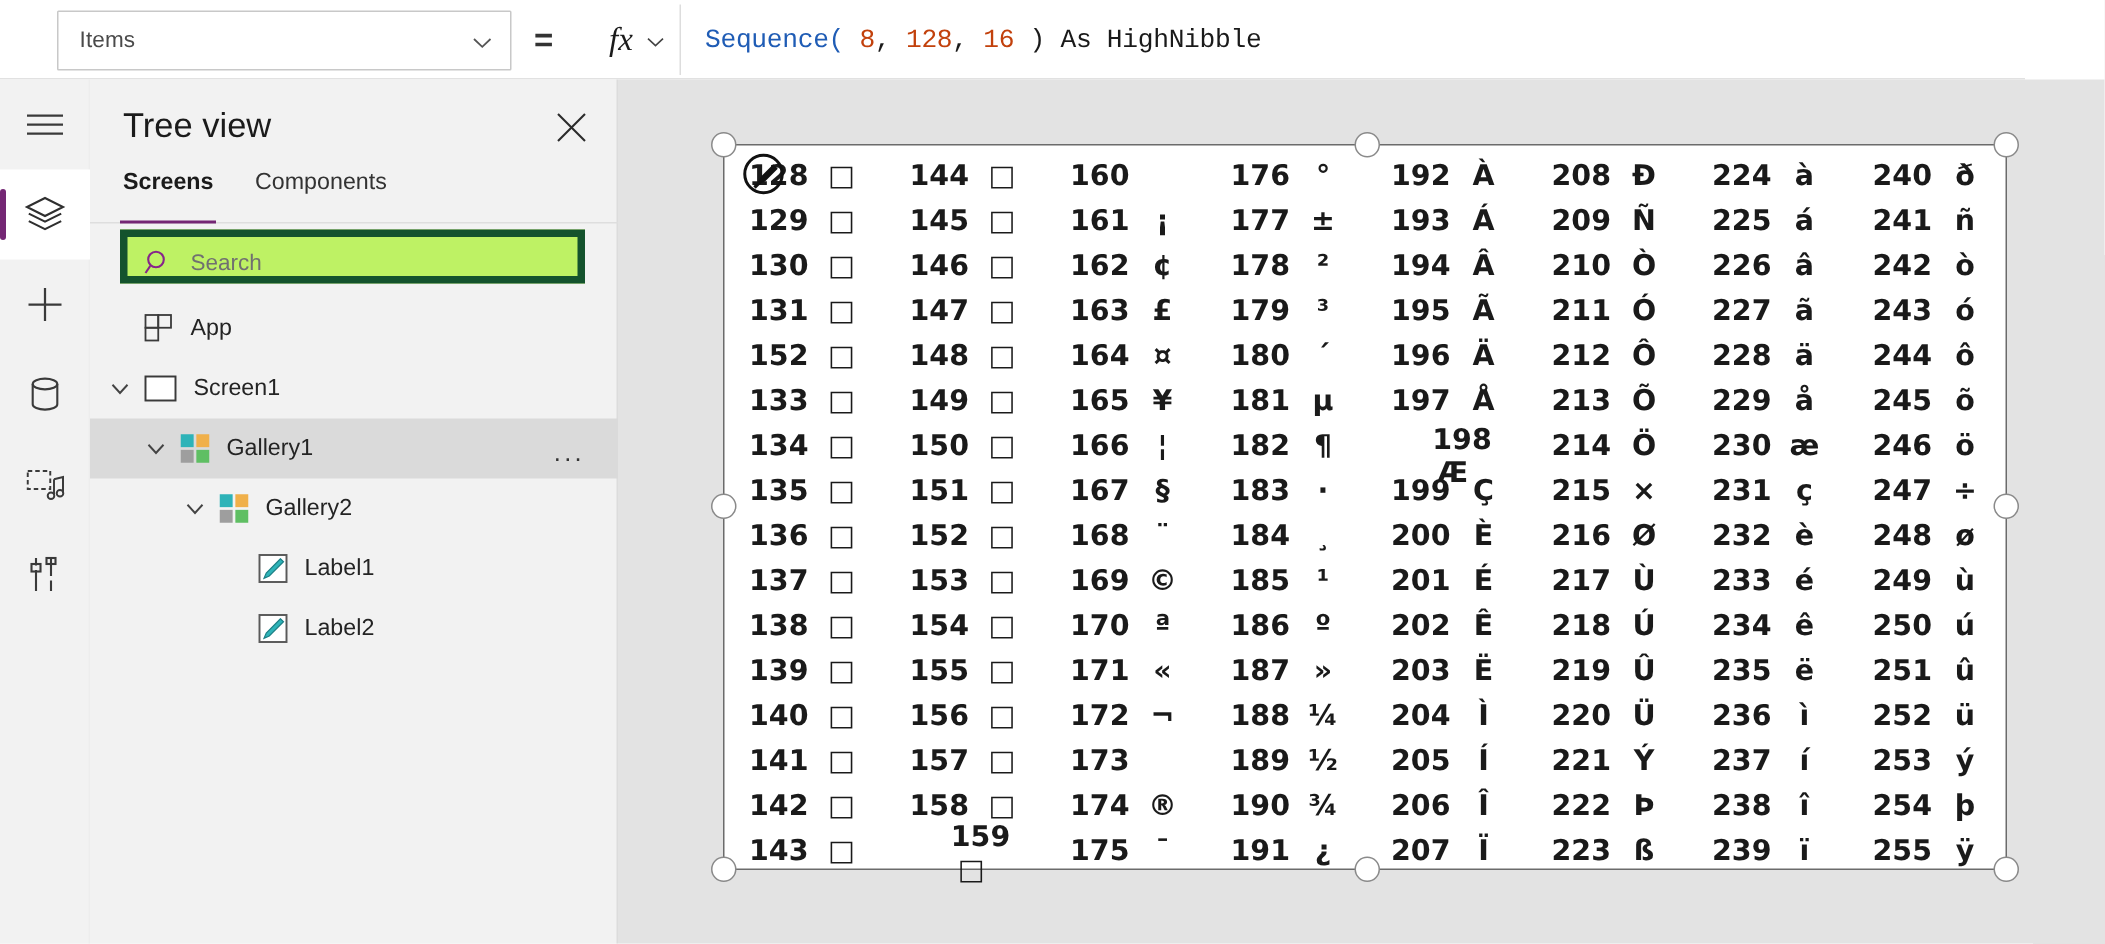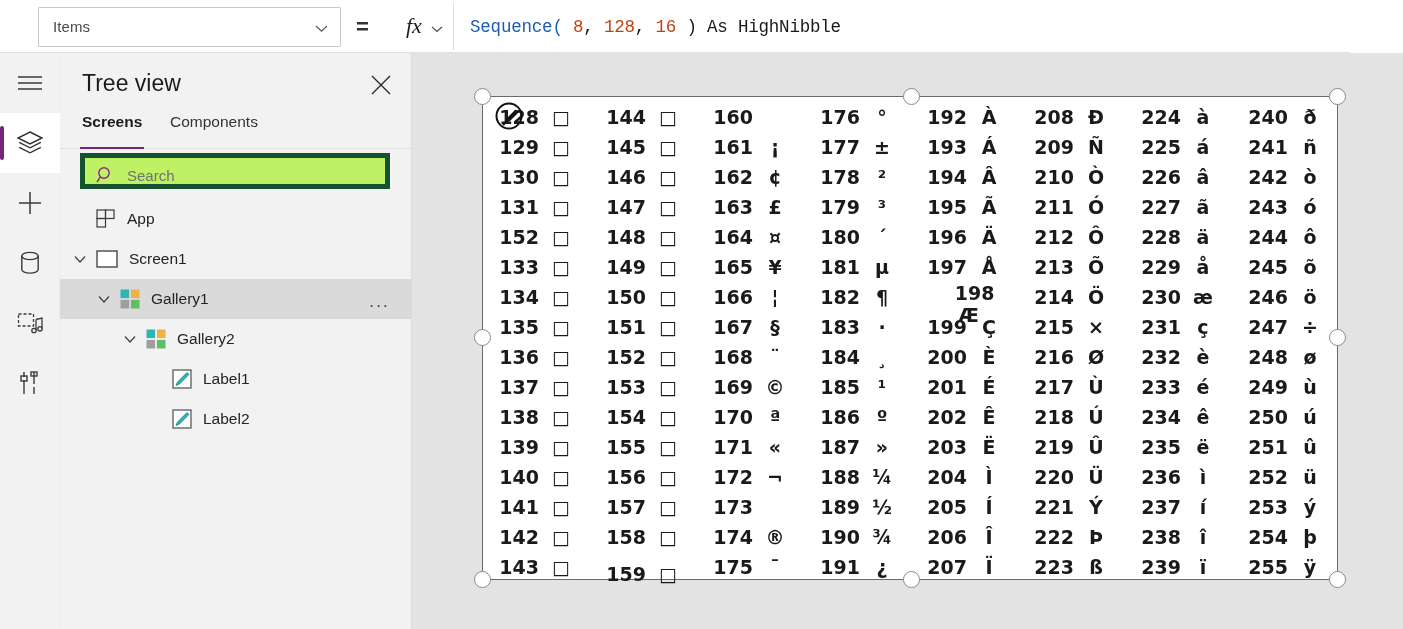--- a/index.html
+++ b/index.html
@@ -531,21 +531,21 @@
             <span class="cg-char">□</span>
           </div>
           <div class="cg-cell" style="top: 395px;">
             <span class="cg-code">157</span>
             <span class="cg-char">□</span>
           </div>
           <div class="cg-cell" style="top: 425px;">
             <span class="cg-code">158</span>
             <span class="cg-char">□</span>
           </div>
-          <div class="cg-cell" style="top: 462px;">
+          <div class="cg-cell" style="top: 450px; flex-direction: column;">
             <span class="cg-code">159</span>
             <span class="cg-char">□</span>
           </div>
         </div>
         <div class="cg-col" style="left: 218px;">
           <div class="cg-cell" style="top: 5px;">
             <span class="cg-code">160</span>
             <span class="cg-char"></span>
           </div>
           <div class="cg-cell" style="top: 35px;">

